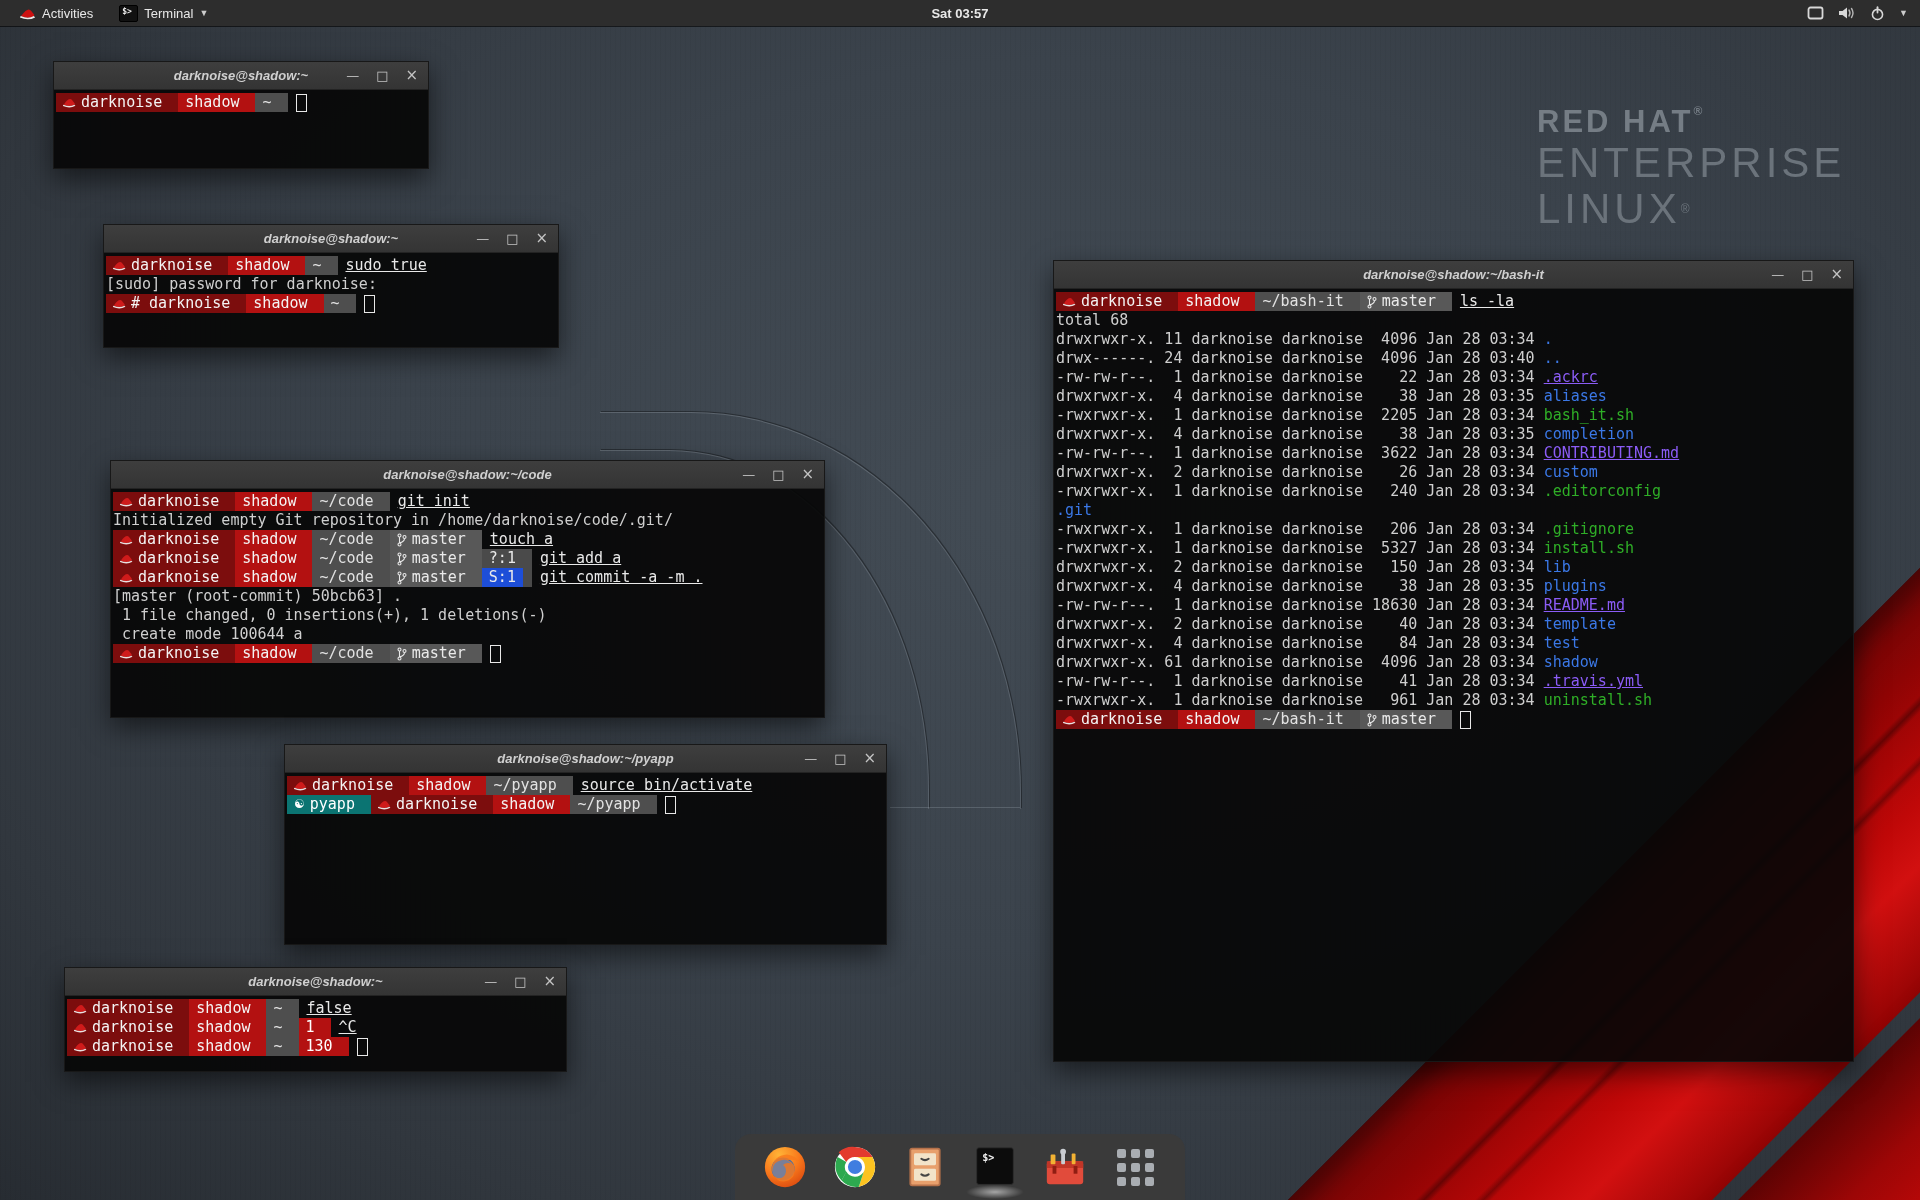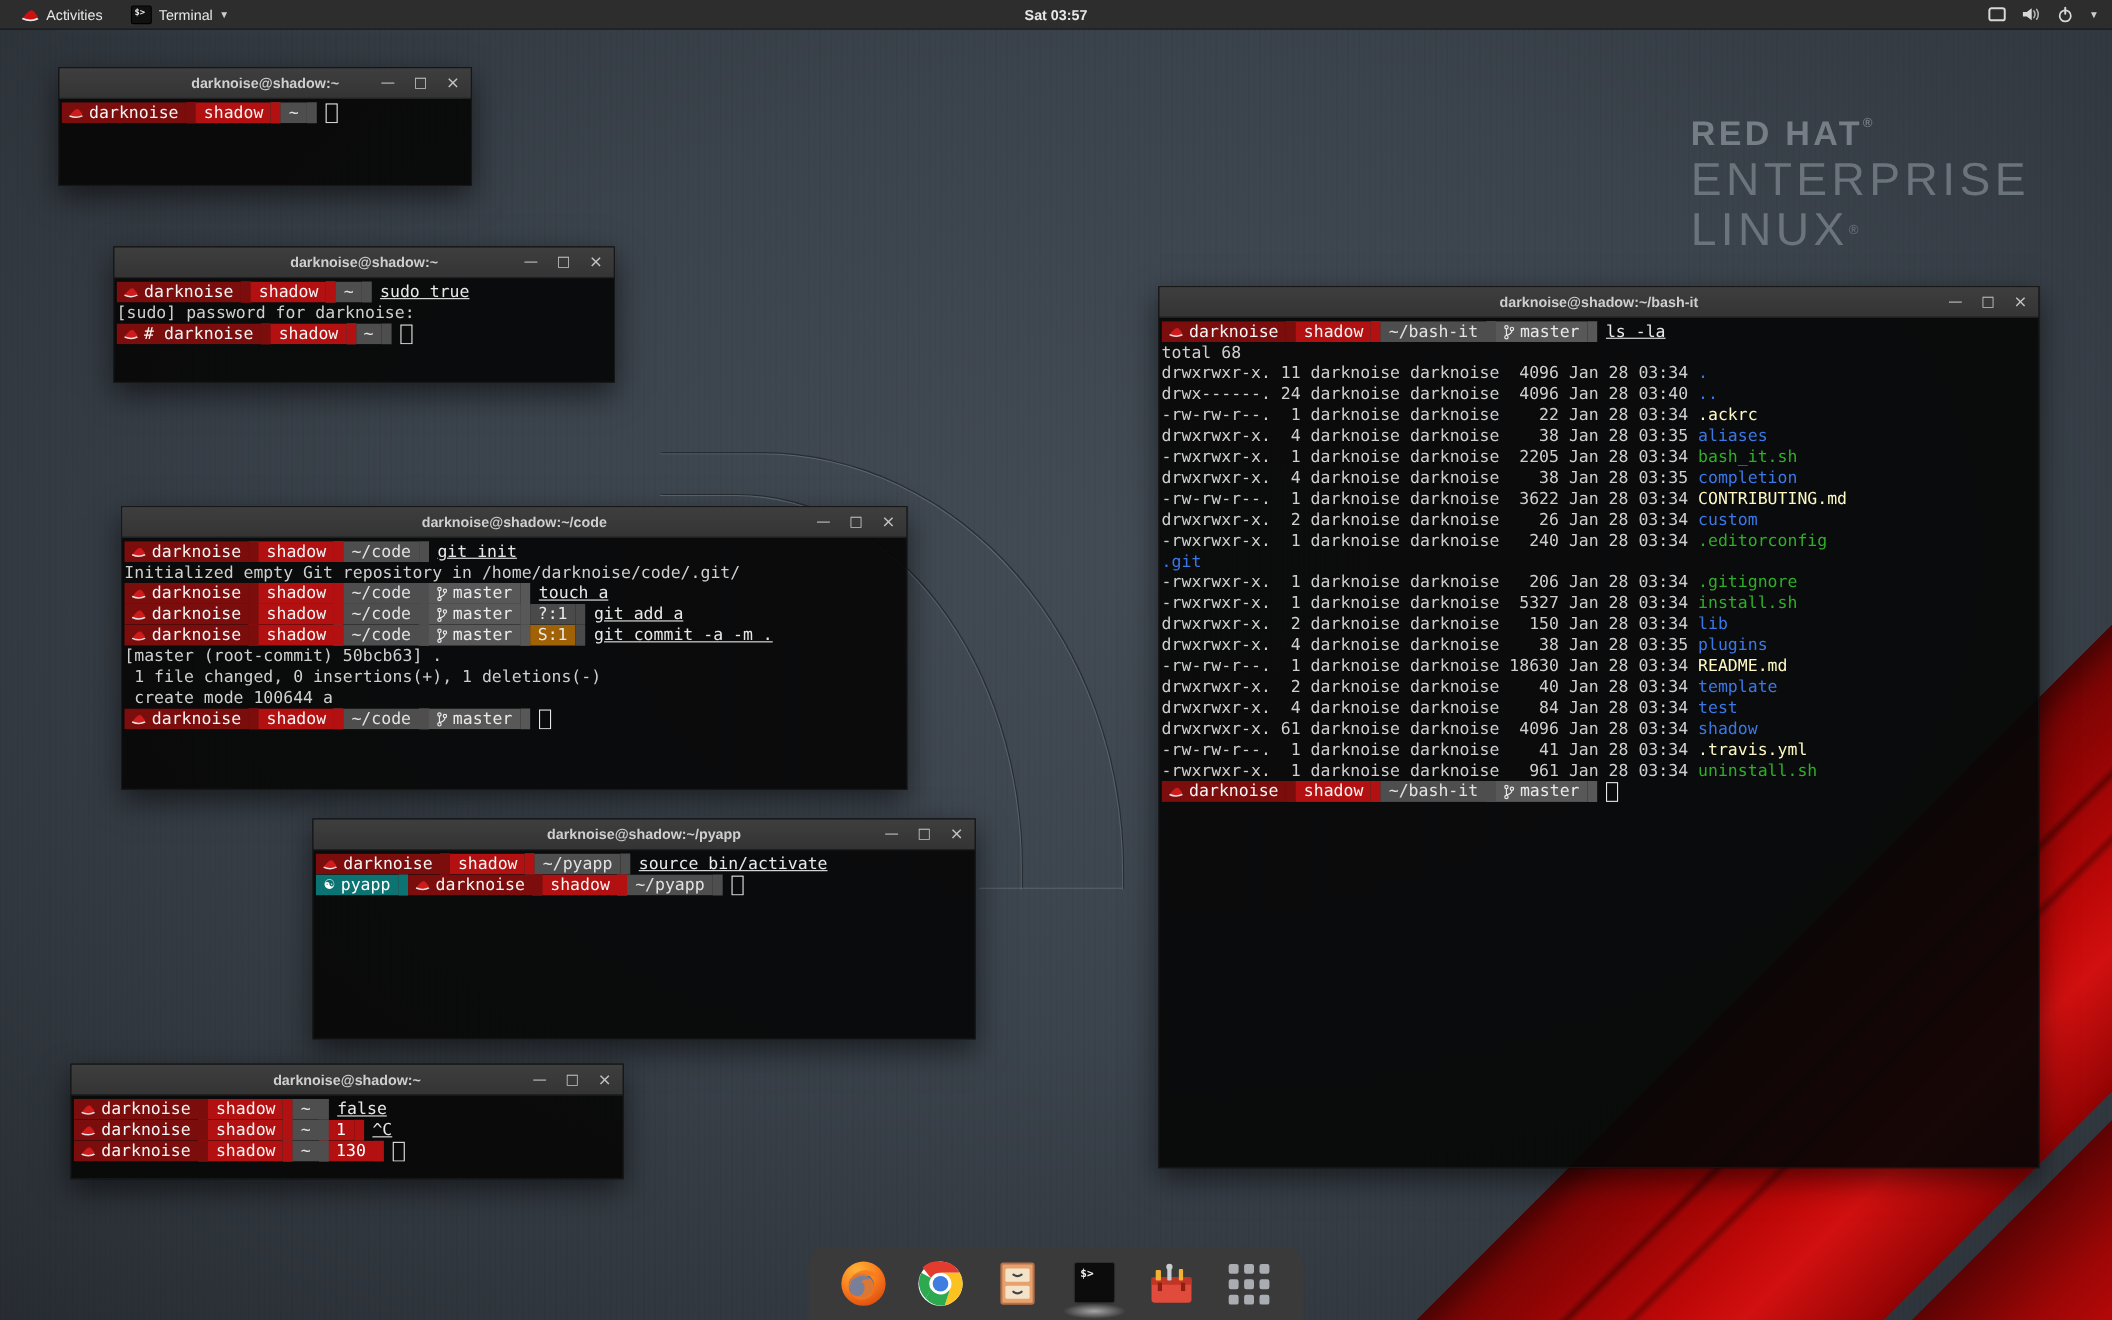--- a/index.html
+++ b/index.html
@@ -41,35 +41,35 @@
   .tb-right{position:absolute;right:6px;top:0;height:26px;display:flex;align-items:center;gap:14px;padding-right:6px;}
   .mini-term{width:19px;height:17px;background:#111;border:1px solid #000;border-radius:2px;
     color:#eee;font:bold 8px/10px "DejaVu Sans Mono",monospace;padding:1px 0 0 2px;box-sizing:border-box;}
   .caret{font-size:9px;color:#ccc;}
 
   
   .window{position:absolute;background:rgba(6,6,6,.92);border:1px solid #181818;
     box-shadow:0 10px 26px rgba(0,0,0,.55);z-index:5;}
   .titlebar{height:27px;background:linear-gradient(#3e3e3e,#343434);border-bottom:1px solid #232323;
     position:relative;display:flex;align-items:center;justify-content:center;}
-  .titlebar .title{font-size:13px;font-weight:bold;color:#cfcfcf;}
+  .titlebar .title{font-size:13px;font-weight:bold;color:#cfcfcf;font-style:italic;}
   .win-btns{position:absolute;right:10px;top:0;height:27px;display:flex;align-items:center;gap:17px;}
   .win-btn{color:#c3c3c3;font-size:13px;line-height:27px;cursor:pointer;font-family:"DejaVu Sans",sans-serif;}
   .term{padding:3px 0 0 2px;}
   .t-line{display:flex;align-items:center;height:19px;overflow:hidden;white-space:pre;
     font:15px/19px "DejaVu Sans Mono",monospace;color:#d6d6d6;}
   .seg{display:flex;align-items:center;height:19px;padding:0 7px;gap:5px;color:#f0f0f0;}
   .sep{width:0;height:20px;border-top:10px solid transparent;border-bottom:10px solid transparent;
     border-left:9px solid transparent;flex:none;}
   .cmd{margin-left:8px;color:#e9e9e9;text-decoration:underline;}
   .cursor{width:9px;height:16px;border:1px solid #e8e8e8;margin-left:8px;flex:none;}
   .out{color:#cfcfcf;}
   .ls-name-dir{color:#3b78e7;}
   .ls-name-exec{color:#2fae27;}
-  .ls-name-file{color:#fef9c3;}
+  .ls-name-file{color:#8b5cf6;text-decoration:underline;}
   .yin{font-family:"DejaVu Sans",sans-serif;font-size:12px;color:#fff;}
 
   
   .dock{position:absolute;left:50%;bottom:0;transform:translateX(-50%);height:66px;z-index:40;
     background:#3a3a3a;border-radius:16px 16px 0 0;display:flex;align-items:center;gap:22px;padding:0 26px;}
   .dock-item{width:48px;height:48px;position:relative;display:flex;align-items:center;justify-content:center;cursor:pointer;}
   .glow{position:absolute;left:50%;bottom:-8px;transform:translateX(-50%);width:58px;height:14px;
     background:radial-gradient(ellipse at center, rgba(255,255,255,.55), rgba(255,255,255,0) 70%);}
   .grid-icon{display:grid;grid-template-columns:repeat(3,9px);grid-template-rows:repeat(3,9px);gap:5px;}
   .grid-icon span{background:#a9adb2;border-radius:2px;}
@@ -163,21 +163,21 @@
   <path d="M2.5 4 V10 M7.5 5.5 q0 3.2 -5 4.4"></path>
             </svg><span>master</span></span><span class="sep" style="border-left-color: rgb(88, 88, 88); background: rgb(74, 74, 74);"></span><span class="seg" style="background: rgb(74, 74, 74); color: rgb(234, 234, 234);"><span>?:1</span></span><span class="sep" style="border-left-color: rgb(74, 74, 74);"></span><span class="cmd">git add a</span></div>
         <div class="t-line"><span class="seg" style="background: rgb(124, 13, 13); color: rgb(244, 244, 244);"><svg width="13" height="11" viewBox="0 0 24 20">
   <path d="M2 13 q10 -14 15 -7 l4 5 q2 3 -2 4 q-8 3 -15 0 q-4 -1 -2 -2z" fill="#cf1b1b"></path>
   <path d="M1 14 q11 5 20 0 l2 2 q-11 6 -24 0z" fill="#f2f2f2" opacity="0.92"></path>
             </svg><span>darknoise</span></span><span class="sep" style="border-left-color: rgb(124, 13, 13); background: rgb(179, 17, 17);"></span><span class="seg" style="background: rgb(179, 17, 17); color: rgb(244, 244, 244);"><span>shadow</span></span><span class="sep" style="border-left-color: rgb(179, 17, 17); background: rgb(78, 78, 78);"></span><span class="seg" style="background: rgb(78, 78, 78); color: rgb(226, 226, 226);"><span>~/code</span></span><span class="sep" style="border-left-color: rgb(78, 78, 78); background: rgb(88, 88, 88);"></span><span class="seg" style="background: rgb(88, 88, 88); color: rgb(234, 234, 234);"><svg width="10" height="14" viewBox="0 0 10 14" style="stroke:#e8e8e8;fill:none;stroke-width:1.1">
   <circle cx="2.5" cy="2.5" r="1.5"></circle>
               <circle cx="2.5" cy="11.5" r="1.5"></circle>
               <circle cx="7.5" cy="4" r="1.5"></circle>
   <path d="M2.5 4 V10 M7.5 5.5 q0 3.2 -5 4.4"></path>
-            </svg><span>master</span></span><span class="sep" style="border-left-color: rgb(88, 88, 88); background: rgb(74, 74, 74);"></span><span class="seg" style="background: #a16207; color: rgb(234, 234, 234);"><span>S:1</span></span><span class="sep" style="border-left-color: rgb(74, 74, 74);"></span><span class="cmd">git commit -a -m .</span></div>
+            </svg><span>master</span></span><span class="sep" style="border-left-color: rgb(88, 88, 88); background: rgb(74, 74, 74);"></span><span class="seg" style="background: #1d4ed8; color: rgb(234, 234, 234);"><span>S:1</span></span><span class="sep" style="border-left-color: rgb(74, 74, 74);"></span><span class="cmd">git commit -a -m .</span></div>
         <div class="t-line"><span class="out">[master (root-commit) 50bcb63] .</span></div>
         <div class="t-line"><span class="out"> 1 file changed, 0 insertions(+), 1 deletions(-)</span></div>
         <div class="t-line"><span class="out"> create mode 100644 a</span></div>
         <div class="t-line"><span class="seg" style="background: rgb(124, 13, 13); color: rgb(244, 244, 244);"><svg width="13" height="11" viewBox="0 0 24 20">
   <path d="M2 13 q10 -14 15 -7 l4 5 q2 3 -2 4 q-8 3 -15 0 q-4 -1 -2 -2z" fill="#cf1b1b"></path>
   <path d="M1 14 q11 5 20 0 l2 2 q-11 6 -24 0z" fill="#f2f2f2" opacity="0.92"></path>
             </svg><span>darknoise</span></span><span class="sep" style="border-left-color: rgb(124, 13, 13); background: rgb(179, 17, 17);"></span><span class="seg" style="background: rgb(179, 17, 17); color: rgb(244, 244, 244);"><span>shadow</span></span><span class="sep" style="border-left-color: rgb(179, 17, 17); background: rgb(78, 78, 78);"></span><span class="seg" style="background: rgb(78, 78, 78); color: rgb(226, 226, 226);"><span>~/code</span></span><span class="sep" style="border-left-color: rgb(78, 78, 78); background: rgb(88, 88, 88);"></span><span class="seg" style="background: rgb(88, 88, 88); color: rgb(234, 234, 234);"><svg width="10" height="14" viewBox="0 0 10 14" style="stroke:#e8e8e8;fill:none;stroke-width:1.1">
   <circle cx="2.5" cy="2.5" r="1.5"></circle>
               <circle cx="2.5" cy="11.5" r="1.5"></circle>
               <circle cx="7.5" cy="4" r="1.5"></circle>

